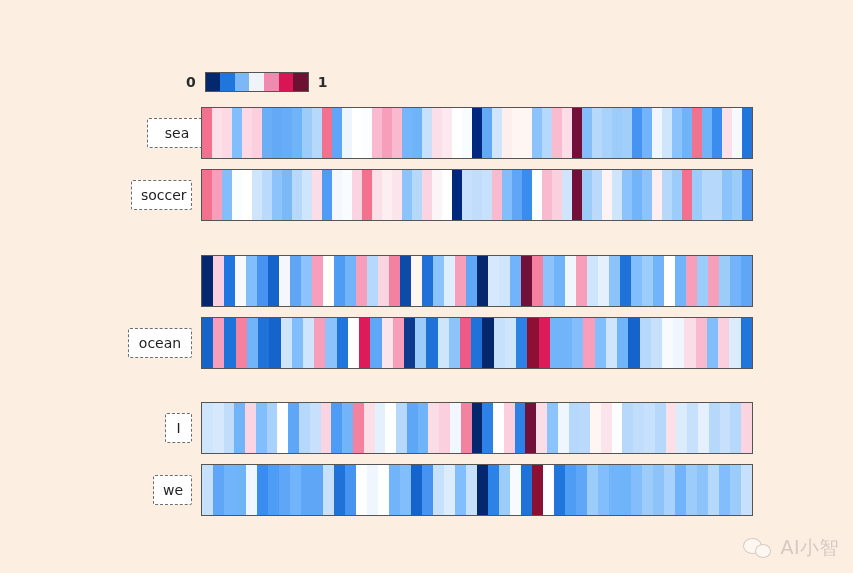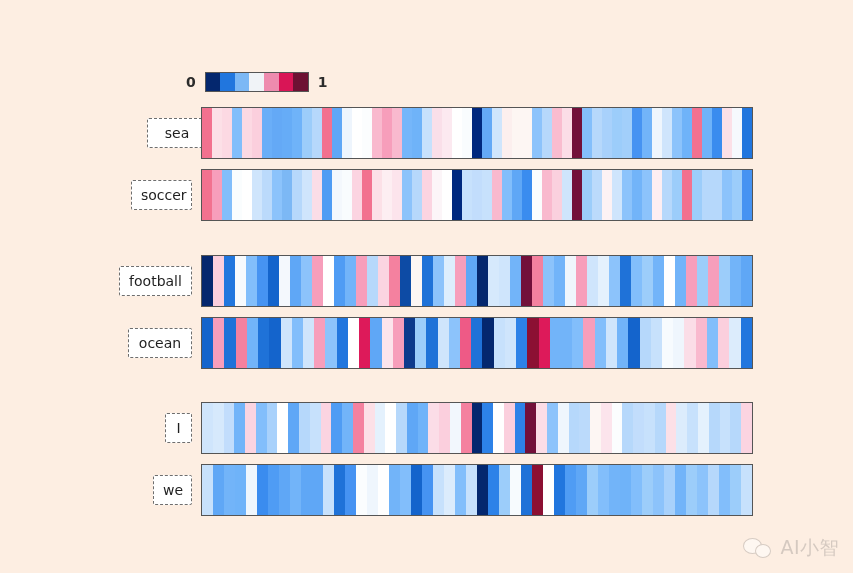--- a/index.html
+++ b/index.html
@@ -244,21 +244,20 @@
       <span style="background: rgb(182, 216, 251);"></span>
       <span style="background: rgb(156, 205, 250);"></span>
       <span style="background: rgb(242, 113, 143);"></span>
       <span style="background: rgb(156, 205, 250);"></span>
       <span style="background: rgb(182, 216, 251);"></span>
       <span style="background: rgb(182, 216, 251);"></span>
       <span style="background: rgb(140, 195, 251);"></span>
       <span style="background: rgb(156, 205, 250);"></span>
       <span style="background: rgb(70, 147, 242);"></span>
     </div>
-    <div class="row-label" style="left: 119px; top: 281px; width: 73px;">football</div>
     <div class="strip" style="left: 201px; top: 281px; width: 552px; height: 52px;">
       <span style="background: rgb(4, 39, 110);"></span>
       <span style="background: rgb(251, 207, 221);"></span>
       <span style="background: rgb(33, 118, 222);"></span>
       <span style="background: rgb(247, 250, 253);"></span>
       <span style="background: rgb(130, 190, 251);"></span>
       <span style="background: rgb(70, 147, 242);"></span>
       <span style="background: rgb(20, 100, 204);"></span>
       <span style="background: rgb(244, 248, 253);"></span>
       <span style="background: rgb(95, 167, 246);"></span>

